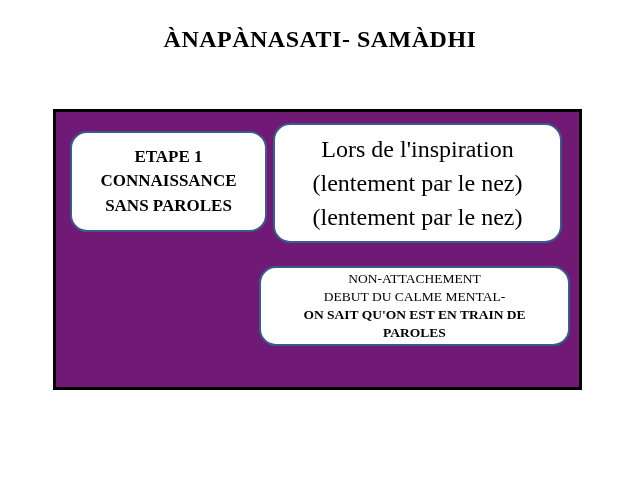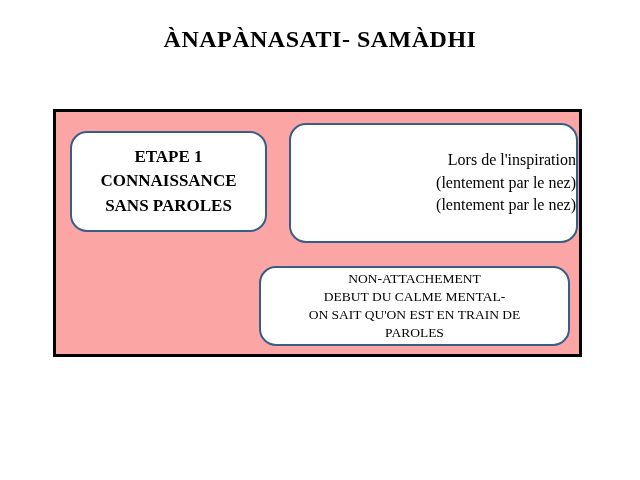--- a/index.html
+++ b/index.html
@@ -27,24 +27,24 @@
     font-size: 24px;
     font-weight: bold;
     letter-spacing: 0.5px;
     line-height: 1.1;
   }
   .outer-frame {
     position: absolute;
     left: 53px;
     top: 109px;
     width: 529px;
-    height: 248px;
+    height: 281px;
     border: 3px solid var(--frame-border, #000000);
     box-sizing: border-box;
-    background: #fca5a5;
+    background: #701a75;
   }
   .rbox {
     position: absolute;
     box-sizing: border-box;
     border: 2.5px solid var(--box-border, #385D8A);
     border-radius: 17px;
     background: #ffffff;
     display: flex;
     flex-direction: column;
     justify-content: center;
@@ -54,48 +54,47 @@
   .box-etape1 {
     left: 14px;
     top: 19px;
     width: 197px;
     height: 101px;
     font-size: 17px;
     font-weight: bold;
     line-height: 1.45;
   }
   .box-breathing {
-    left: 233px;
+    left: 217px;
     top: 11px;
     width: 289px;
     height: 120px;
-    font-size: 16px;
+    font-size: 24px;
     line-height: 1.43;
-    align-items: flex-end;
   }
   .box-connaisance {
     left: 4px;
     top: 156px;
     width: 188px;
     height: 74px;
     font-size: 18px;
     font-weight: bold;
     letter-spacing: 0.3px;
   }
   .box-calme {
     left: 203px;
     top: 154px;
     width: 311px;
     height: 80px;
     font-size: 13.5px;
     line-height: 1.35;
     padding: 2px 6px;
   }
   .bold-line {
-    font-weight: normal;
+    font-weight: bold;
     text-align: center;
   }
 </style>
 </head>
 <body>
 
 <div class="slide">
 
   <h1 class="title">ÀNAPÀNASATI- SAMÀDHI</h1>
 

